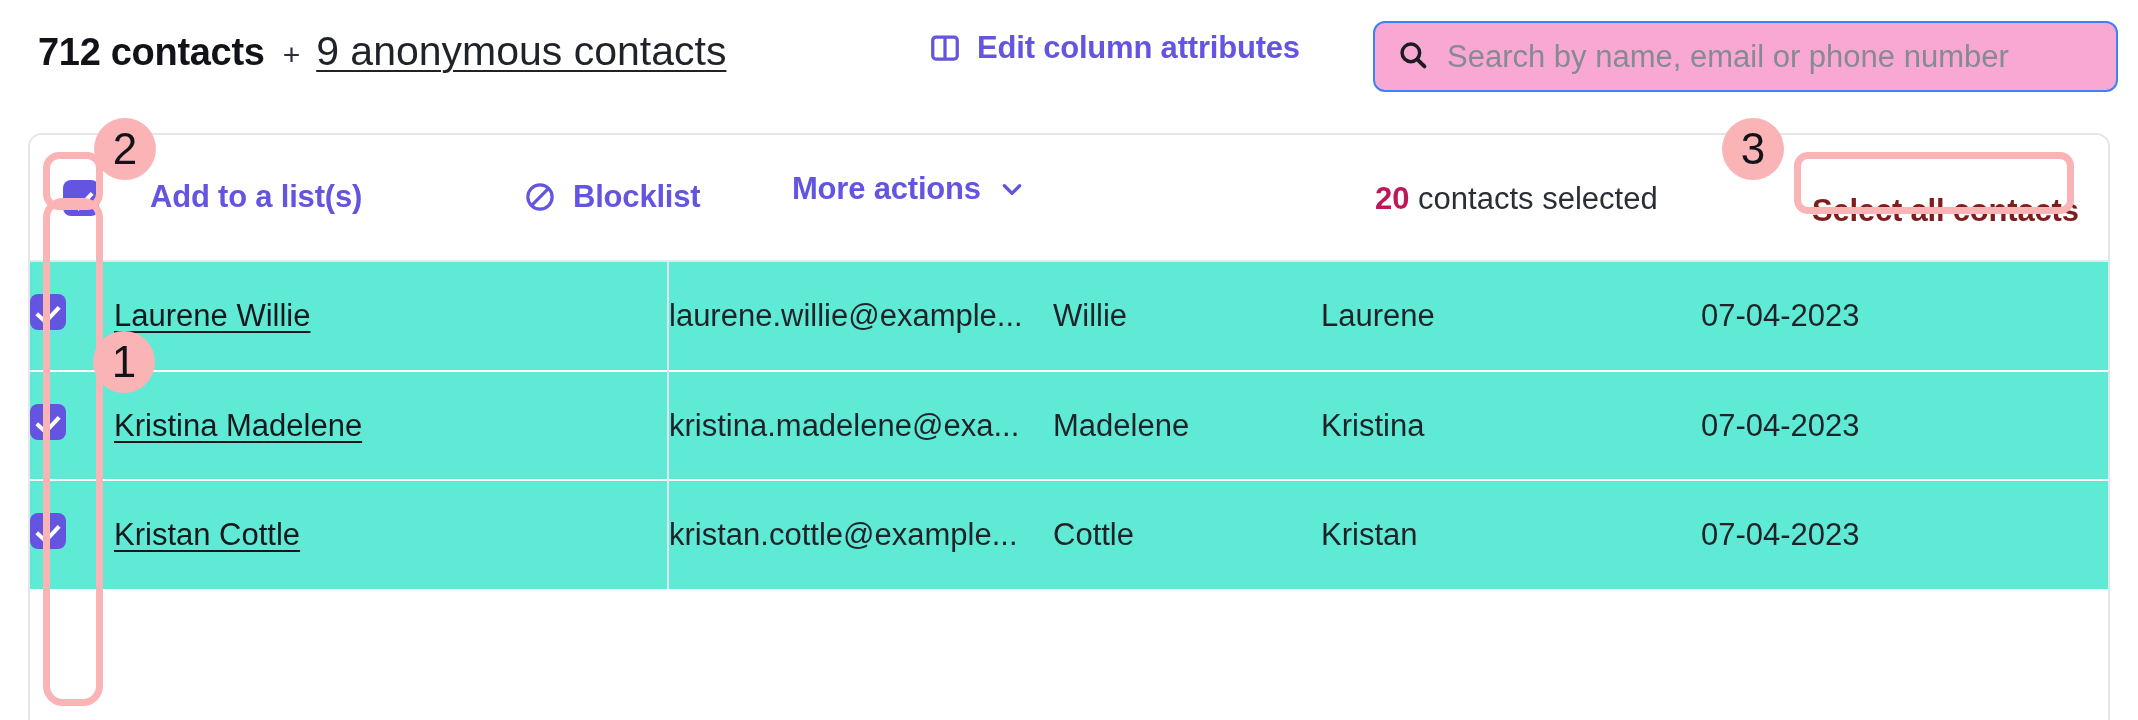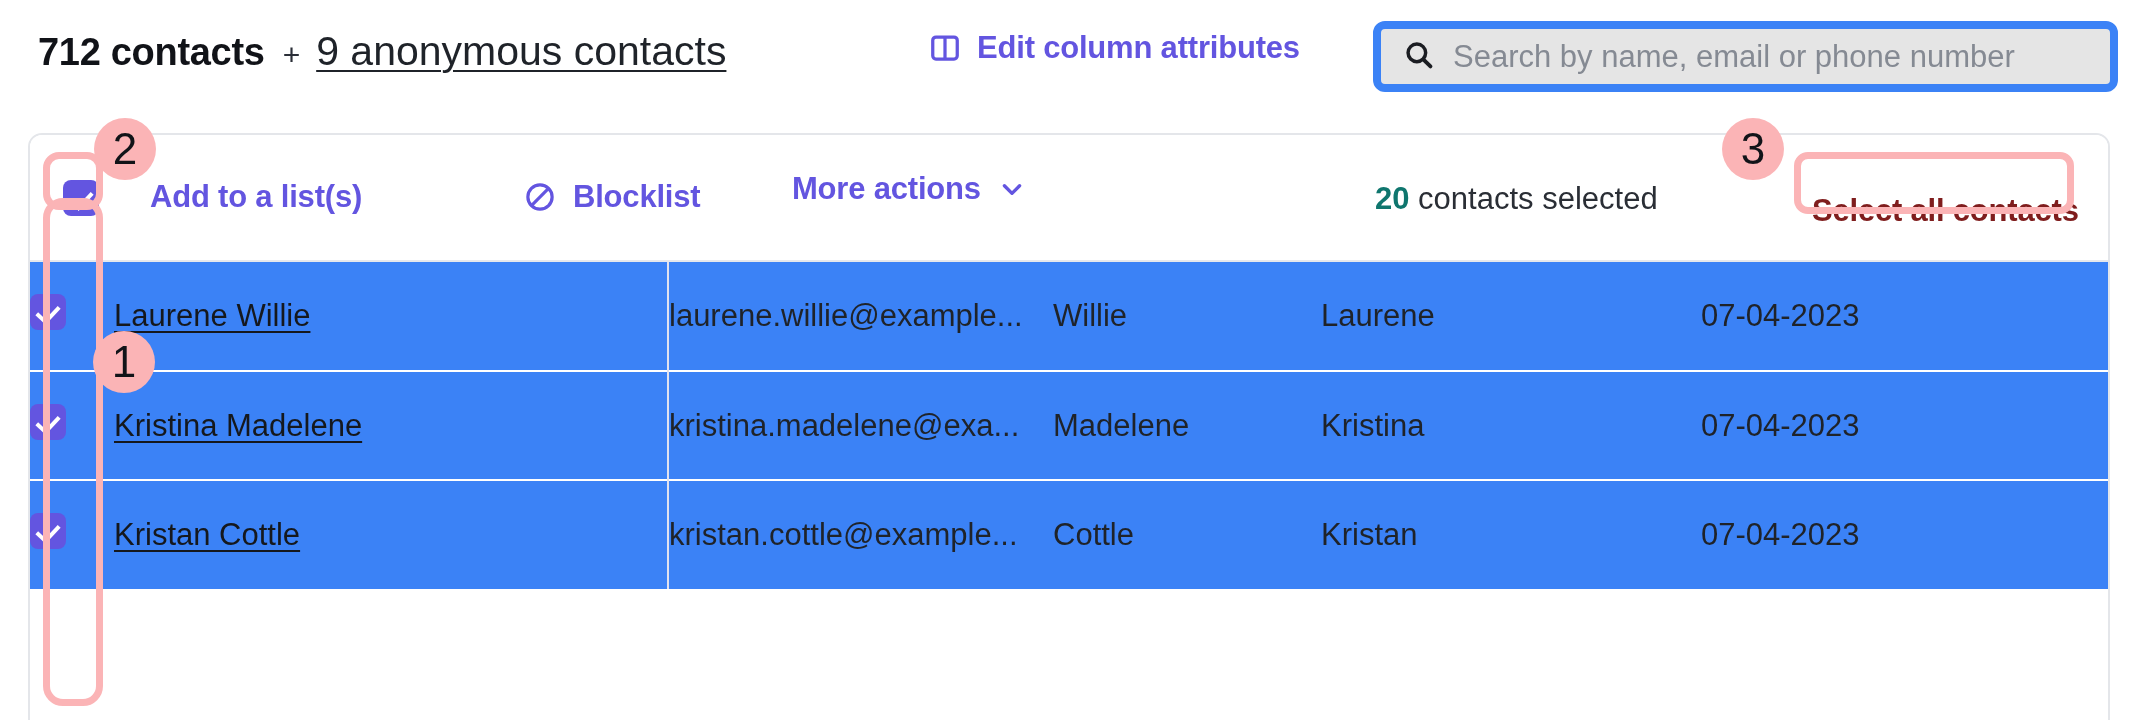--- a/index.html
+++ b/index.html
@@ -70,23 +70,23 @@
     width: 30px; height: 30px;
     display: inline-block;
     position: relative;
     flex: 0 0 auto;
   }
 
   #search-wrap {
     position: absolute;
     left: 1373px; top: 21px;
     width: 745px; height: 71px;
-    border: 8px solid #3b82f6;
+    border: 2px solid #3b82f6;
     border-radius: 12px;
-    background: #e5e5e5;
+    background: #f9a8d4;
     display: flex;
     align-items: center;
     box-sizing: border-box;
     padding-left: 22px;
     gap: 18px;
   }
   #search-input {
     border: none;
     outline: none;
     font-family: "Liberation Sans", sans-serif;
@@ -163,32 +163,32 @@
     position: absolute; left: 762px; top: 36px;
     display: flex; align-items: center; gap: 18px; white-space: nowrap;
     cursor: pointer;
   }
   .chevron { width: 26px; height: 26px; display: inline-block; flex: 0 0 auto; }
 
   #selection-status {
     position: absolute; left: 1345px; top: 46px;
     font-size: 31px; color: #2a2e35; white-space: nowrap;
   }
-  #selection-status b { font-weight: bold; color: #0f766e; }
+  #selection-status b { font-weight: bold; color: #be185d; }
 
   #select-all-contacts {
     position: absolute; left: 1782px; top: 58px;
     font-size: 31px; font-weight: bold; color: #7f1d1d;
     letter-spacing: -0.2px; white-space: nowrap; cursor: pointer;
   }
 
   
   #contacts-table { width: 100%; border-collapse: collapse; }
   #contacts-table tr { height: 109px; }
-  #contacts-table tr.row { background: #3b82f6; padding-left: 24px; }
+  #contacts-table tr.row { background: #5eead4; padding-left: 24px; }
   #contacts-table tr.row + tr.row td { border-top: 2px solid #ffffff; }
   #contacts-table td {
     font-size: 31px;
     color: #1f2329;
     padding: 0;
     vertical-align: middle;
     box-sizing: border-box;
   }
   td.col-check { width: 84px; padding-left: 33px; }
   td.col-name  { width: 554px; border-right: 2px solid #e1e2ef; }

